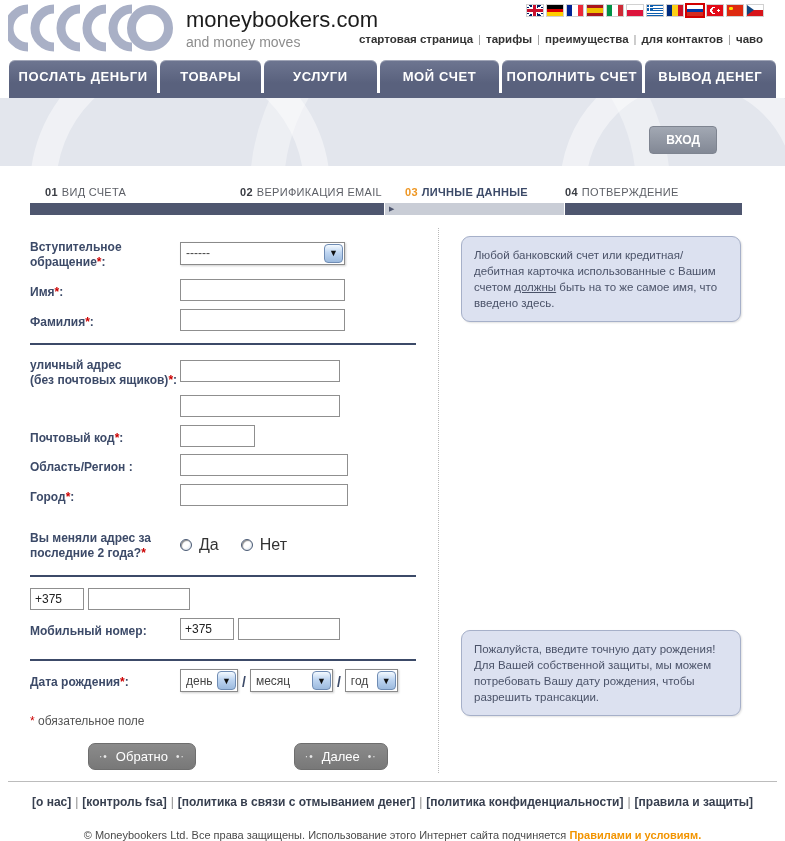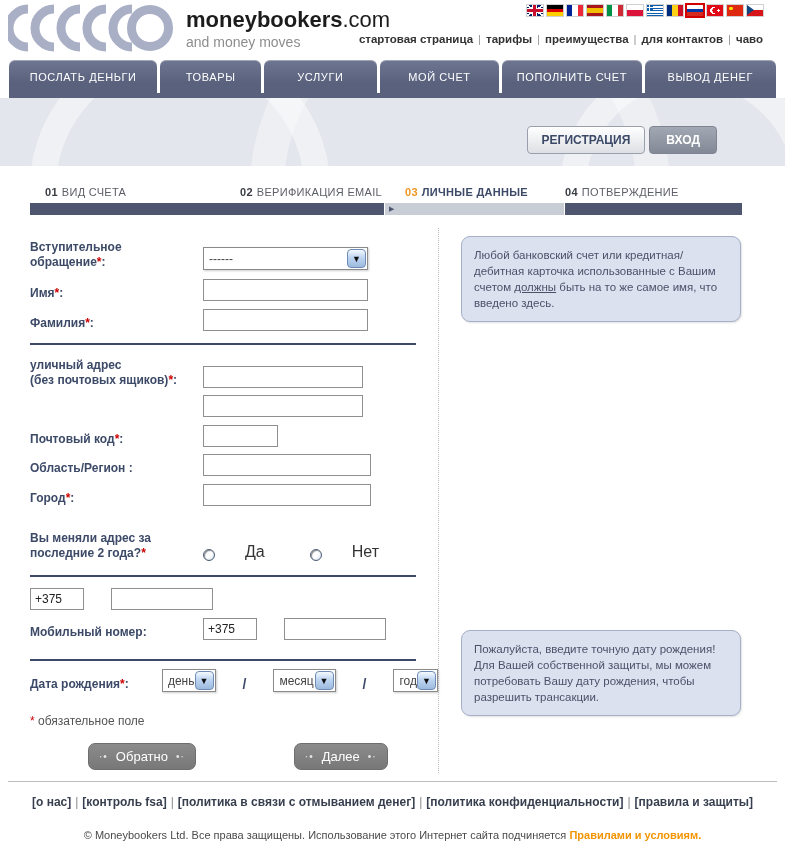--- a/index.html
+++ b/index.html
@@ -7,21 +7,21 @@
   body {
     width:785px; height:841px; overflow:hidden; position:relative;
     font-family:"Liberation Sans", sans-serif; font-size:12px; color:#333;
   }
   
   .header { height:60px; position:relative; background:#fff; }
   .logo { position:absolute; left:8px; top:4px; display:flex; align-items:center; cursor:pointer; }
   .logo svg { display:block; }
   .logo-text { margin-left:12px; }
   .logo-line1 { font-size:22px; color:#1c1c1c; letter-spacing:0; }
-  .logo-line1 .b { font-weight:bold; }
+  .logo-line1 .b { font-weight:normal; }
   .logo-tagline { font-size:14px; color:#8d8d8d; margin-top:1px; }
   .header-right { position:absolute; right:22px; top:4px; text-align:right; }
   .flags { display:flex; gap:4px; justify-content:flex-end; align-items:center; height:13px; }
   .flag { width:16px; height:11px; display:inline-block; position:relative; box-shadow:0 0 0 1px rgba(0,0,0,.18); flex:none; }
   .flag.selected { box-shadow:0 0 0 1px #d20000, 0 0 0 2px #d20000; }
   .f-uk { background:
       linear-gradient(to bottom, transparent 4px, #C8102E 4px, #C8102E 7px, transparent 7px),
       linear-gradient(to right, transparent 6.5px, #C8102E 6.5px, #C8102E 9.5px, transparent 9.5px),
       linear-gradient(to bottom, transparent 3px, #fff 3px, #fff 8px, transparent 8px),
       linear-gradient(to right, transparent 5.5px, #fff 5.5px, #fff 10.5px, transparent 10.5px),
@@ -49,21 +49,21 @@
   .f-cn { background: radial-gradient(circle at 4px 3.5px, #FFDE00 1.7px, transparent 2px), #DE2910; }
   .f-cz { background:linear-gradient(#fff 50%, #D7141A 50%); }
   .f-cz::before { content:""; position:absolute; left:0; top:0; width:0; height:0;
       border-top:5.5px solid transparent; border-bottom:5.5px solid transparent; border-left:7.5px solid #11457E; }
   .top-links { margin-top:16px; font-size:11.5px; font-weight:bold; color:#333; }
   .top-links a { color:#333; text-decoration:none; cursor:pointer; }
   .top-links .sep { color:#999; font-weight:normal; margin:0 5px; }
   
   .nav { padding:0 9px; display:flex; gap:3px; height:33px; }
   .nav a { display:flex; align-items:center; justify-content:center;
-      background:linear-gradient(#6e7691,#59617d 70%); color:#fff; font-size:11px; font-weight:normal;
+      background:linear-gradient(#6e7691,#59617d 70%); color:#fff; font-size:13px; font-weight:bold;
       letter-spacing:.6px; text-decoration:none; border-radius:6px 6px 0 0; cursor:pointer;
       box-shadow:inset 0 1px 0 rgba(255,255,255,.35); }
   .nav-strip { height:5px; background:#59617d; margin:0 9px; }
   
   .banner { height:68px; background:#e3e6ed; position:relative; overflow:hidden; margin:0 0; }
   .swirl { position:absolute; border-radius:50%; border:26px solid rgba(255,255,255,.45); }
   .sw1 { width:300px; height:300px; left:30px; top:-60px; }
   .sw2 { width:420px; height:420px; left:250px; top:-120px; border-width:34px; border-color:rgba(255,255,255,.35); }
   .sw3 { width:260px; height:260px; left:560px; top:-40px; }
   .banner-btns { position:absolute; right:68px; top:28px; display:flex; gap:4px; }
@@ -80,21 +80,21 @@
   .pbar { position:absolute; left:30px; top:17px; width:712px; height:12px; display:flex; }
   .pseg { height:100%; }
   .pseg.dark { background:#4e566f; }
   .pseg.light { background:#c9cdd6; position:relative; }
   .pseg.light .arrow { position:absolute; left:4px; top:2px; font-size:7px; color:#4e566f; }
   .pgap { width:1px; background:#fff; }
   
   .content { display:flex; margin-top:10px; min-height:545px; }
   .col-left { width:438px; padding:8px 0 0 30px; }
   .col-right { flex:1; border-left:1px dotted #b9b9b9; padding:8px 44px 0 22px; }
-  .frow { display:flex; align-items:flex-end;gap:23px; }
+  .frow { display:flex; align-items:center; }
   .flabel { width:150px; padding-top:4px; font-weight:bold; color:#3c4a68; font-size:12px; line-height:15px; }
   .star { color:#cc0000; }
   .inp { border:1px solid #8f8f8f; height:22px; font-size:12px; padding:2px 4px; font-family:inherit; color:#222; background:#fff; }
   .fsel { display:inline-flex; align-items:center; justify-content:space-between; background:#fff;
       border:1px solid #8a8a8a; height:23px; padding-left:5px; font-size:12px; color:#444;
       box-shadow:1px 1px 2px rgba(0,0,0,.2); cursor:pointer; }
   .fsel .selbtn { width:19px; height:19px; margin-right:1px; border:1px solid #6f8cb4; border-radius:4px;
       background:linear-gradient(#f4faff,#bed5f1 45%,#9cbade); display:flex; align-items:center;
       justify-content:center; font-size:9px; color:#101010; flex:none; }
   .hline { height:2px; background:#3c4a68; margin:0 22px 0 0; }
@@ -168,21 +168,20 @@
   <a style="width:141px">ПОПОЛНИТЬ СЧЕТ</a>
   <a style="width:133px">ВЫВОД ДЕНЕГ</a>
 </div>
 <div class="nav-strip"></div>
 
 <div class="banner">
   <div class="swirl sw1"></div>
   <div class="swirl sw2"></div>
   <div class="swirl sw3"></div>
   <div class="banner-btns">
-    <button class="btn-register">РЕГИСТРАЦИЯ</button>
     <button class="btn-login">ВХОД</button>
   </div>
 </div>
 
 <div class="steps">
   <span class="step" style="left:45px">
     <span class="num">01</span><span>ВИД СЧЕТА</span>
   </span>
   <span class="step" style="left:240px">
     <span class="num">02</span><span>ВЕРИФИКАЦИЯ EMAIL</span>

